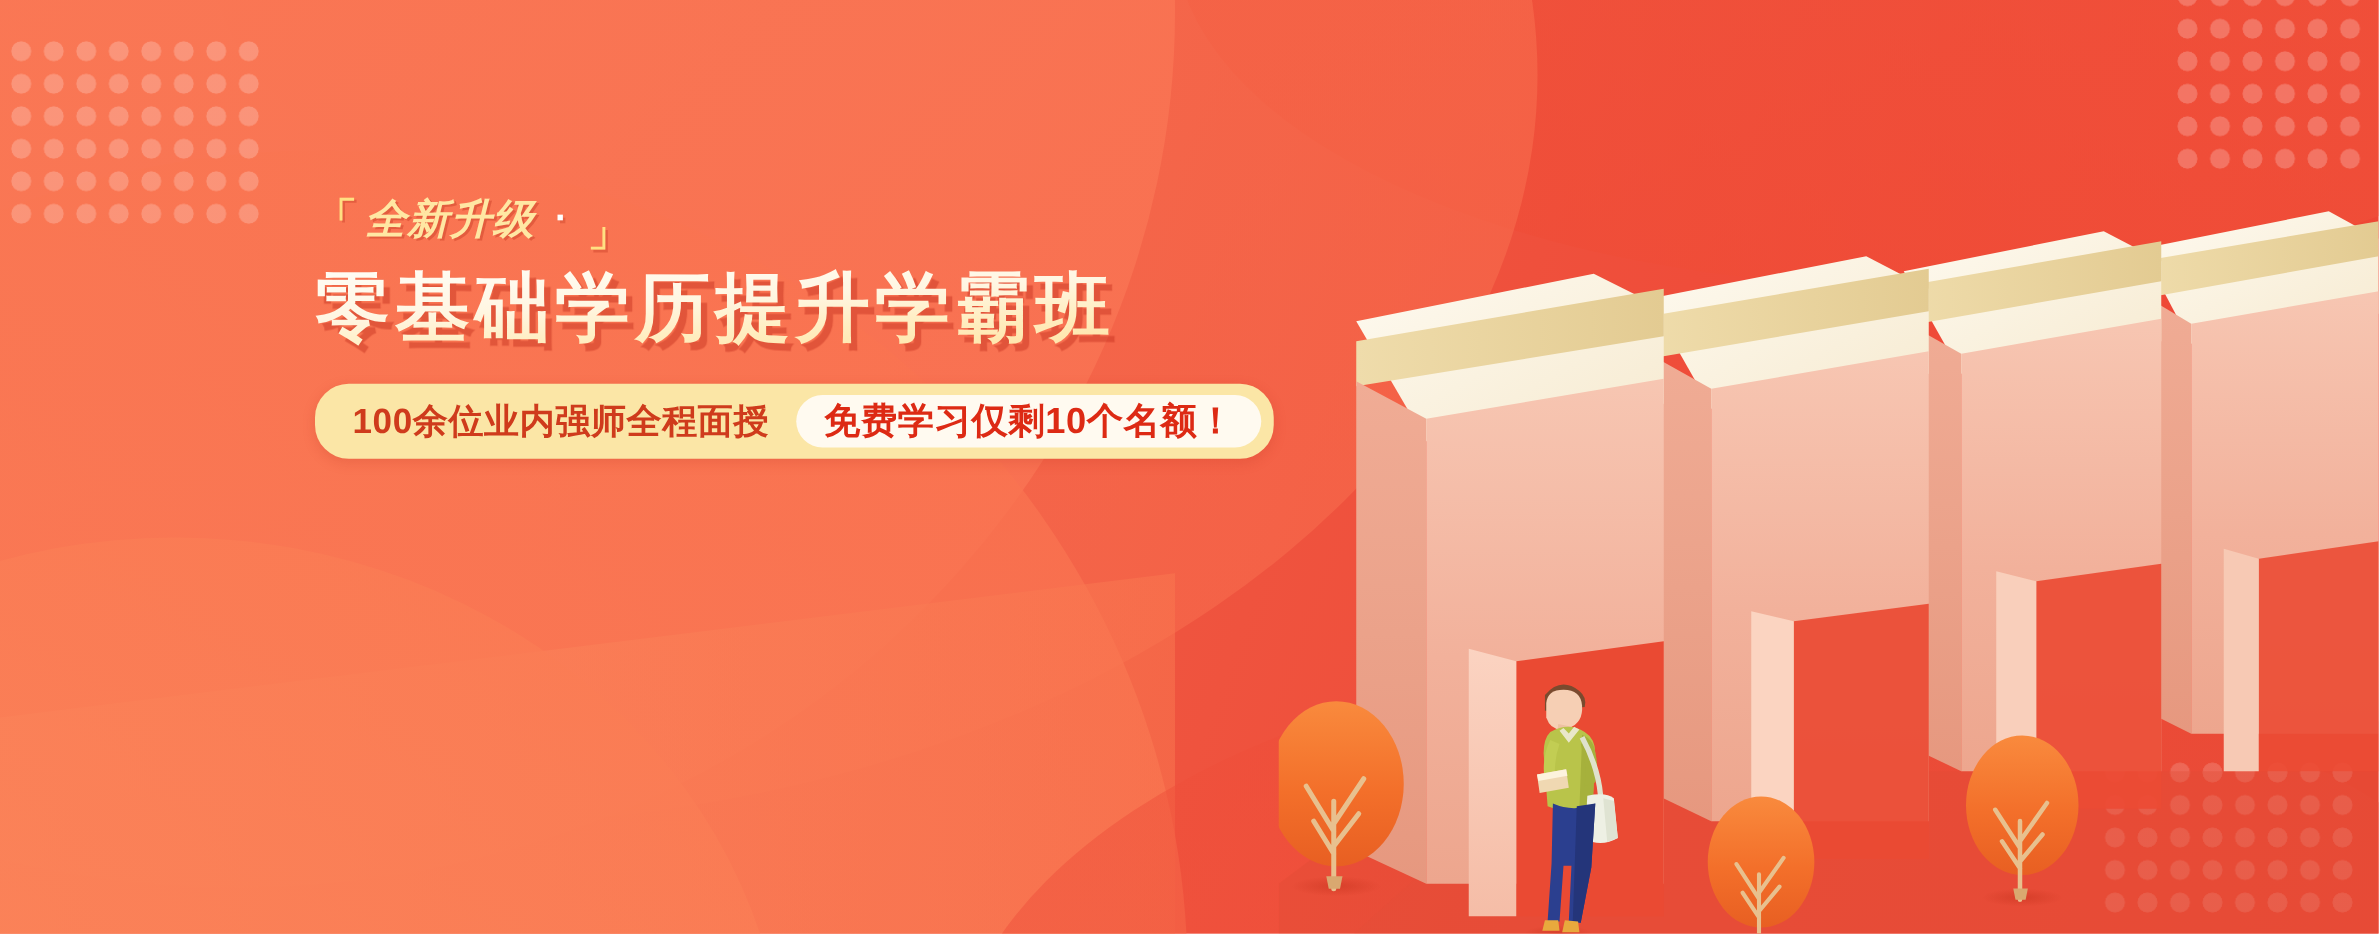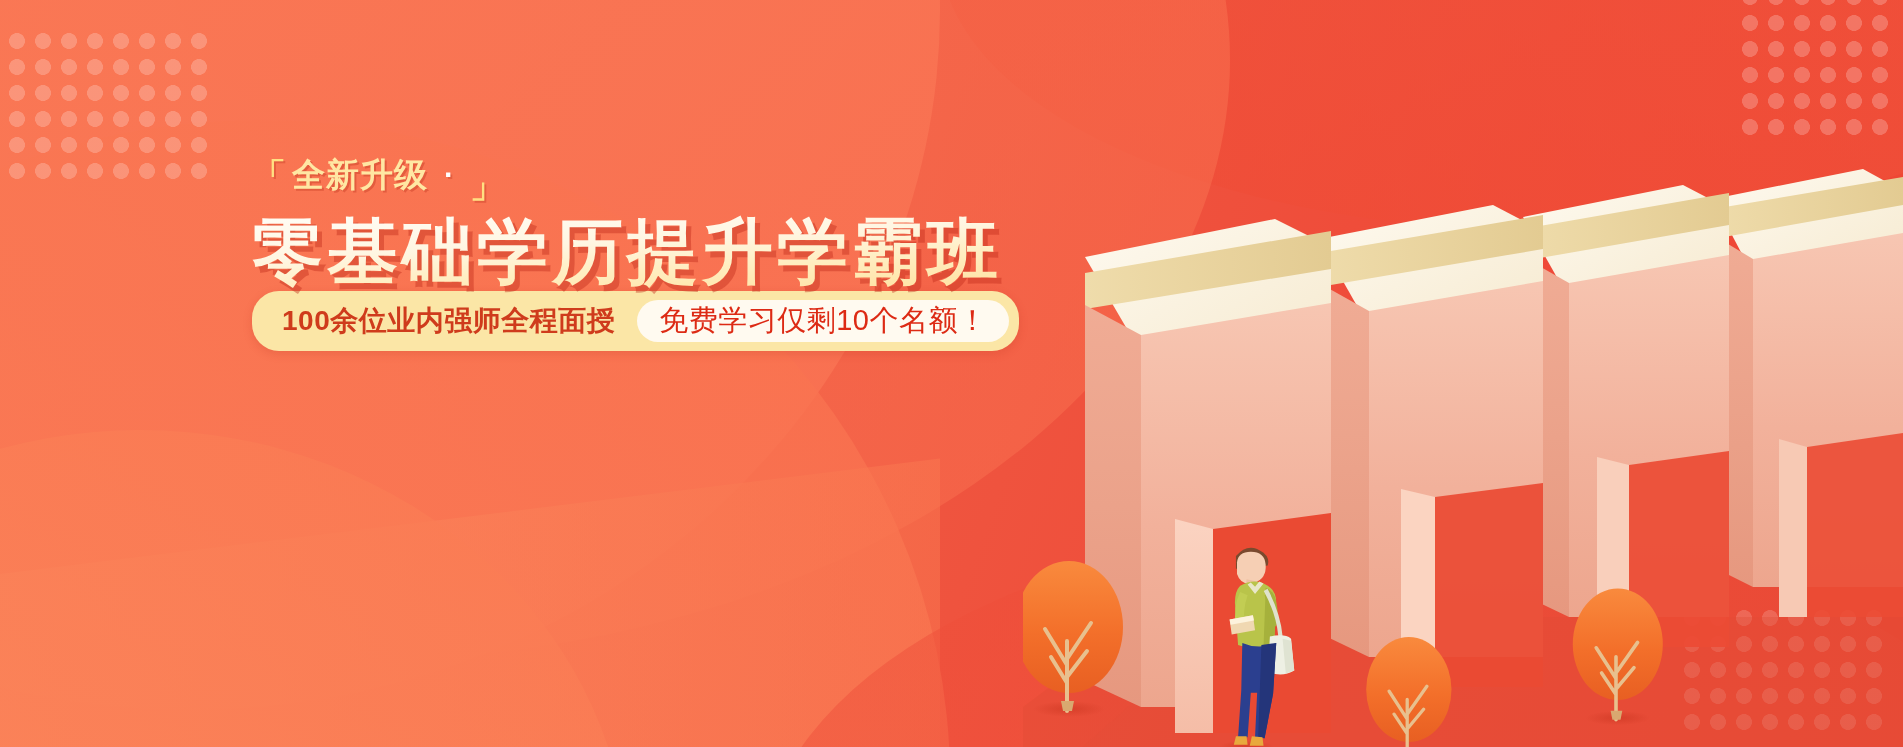--- a/index.html
+++ b/index.html
@@ -107,52 +107,54 @@
     letter-spacing:0;
     text-shadow:2px 2px 0 rgba(182,40,24,.30);
   }
   .bracket.close{ align-self:flex-end; position:relative; top:4px; }
   .sub-gold{
     font-size:33px;
     font-weight:700;
     letter-spacing:1px;
     color:#ffe7a3;
     text-shadow:2px 2px 0 rgba(186,45,26,.35);
+    font-style:italic;
   }
   .sub-dot{
     font-size:30px;
     font-weight:700;
     color:#fff;
     padding:0 10px;
     text-shadow:2px 2px 0 rgba(186,45,26,.30);
   }
   .sub-white{
     font-size:33px;
     font-weight:700;
     letter-spacing:1px;
     color:#ffffff;
     text-shadow:2px 2px 0 rgba(186,45,26,.35);
   }
 
   .title{
     margin-top:16px;
-    font-size:71px;
+    font-size:60px;
     font-weight:800;
     line-height:1.08;
     letter-spacing:4px;
     white-space:nowrap;
     background:linear-gradient(177deg,#fffdf6 0%,#fff6e2 38%,#ffeec2 62%,#ffdf9a 100%);
     -webkit-background-clip:text;
     background-clip:text;
     color:transparent;
     -webkit-text-fill-color:transparent;
     filter:drop-shadow(5px 6px 0 rgba(192,44,26,.42));
   }
 
   .pill{
+    margin-top:28px;
     display:inline-flex;
     align-items:center;
     height:60px;
     padding:0 10px 0 30px;
     border-radius:27px;
     background:#fbe6a6;
     white-space:nowrap;
     box-shadow:0 3px 10px rgba(176,40,22,.18);
   }
   .pill-left{
@@ -163,21 +165,21 @@
     padding-right:22px;
   }
   .pill-right{
     display:flex;
     align-items:center;
     height:42px;
     padding:0 22px;
     border-radius:21px;
     background:#fffaf0;
     font-size:29px;
-    font-weight:400;
+    font-weight:700;
     letter-spacing:.5px;
     color:#dd2a14;
   }
 
   
   .art{
     position:absolute;
     right:0;
     bottom:0;
     width:880px;

